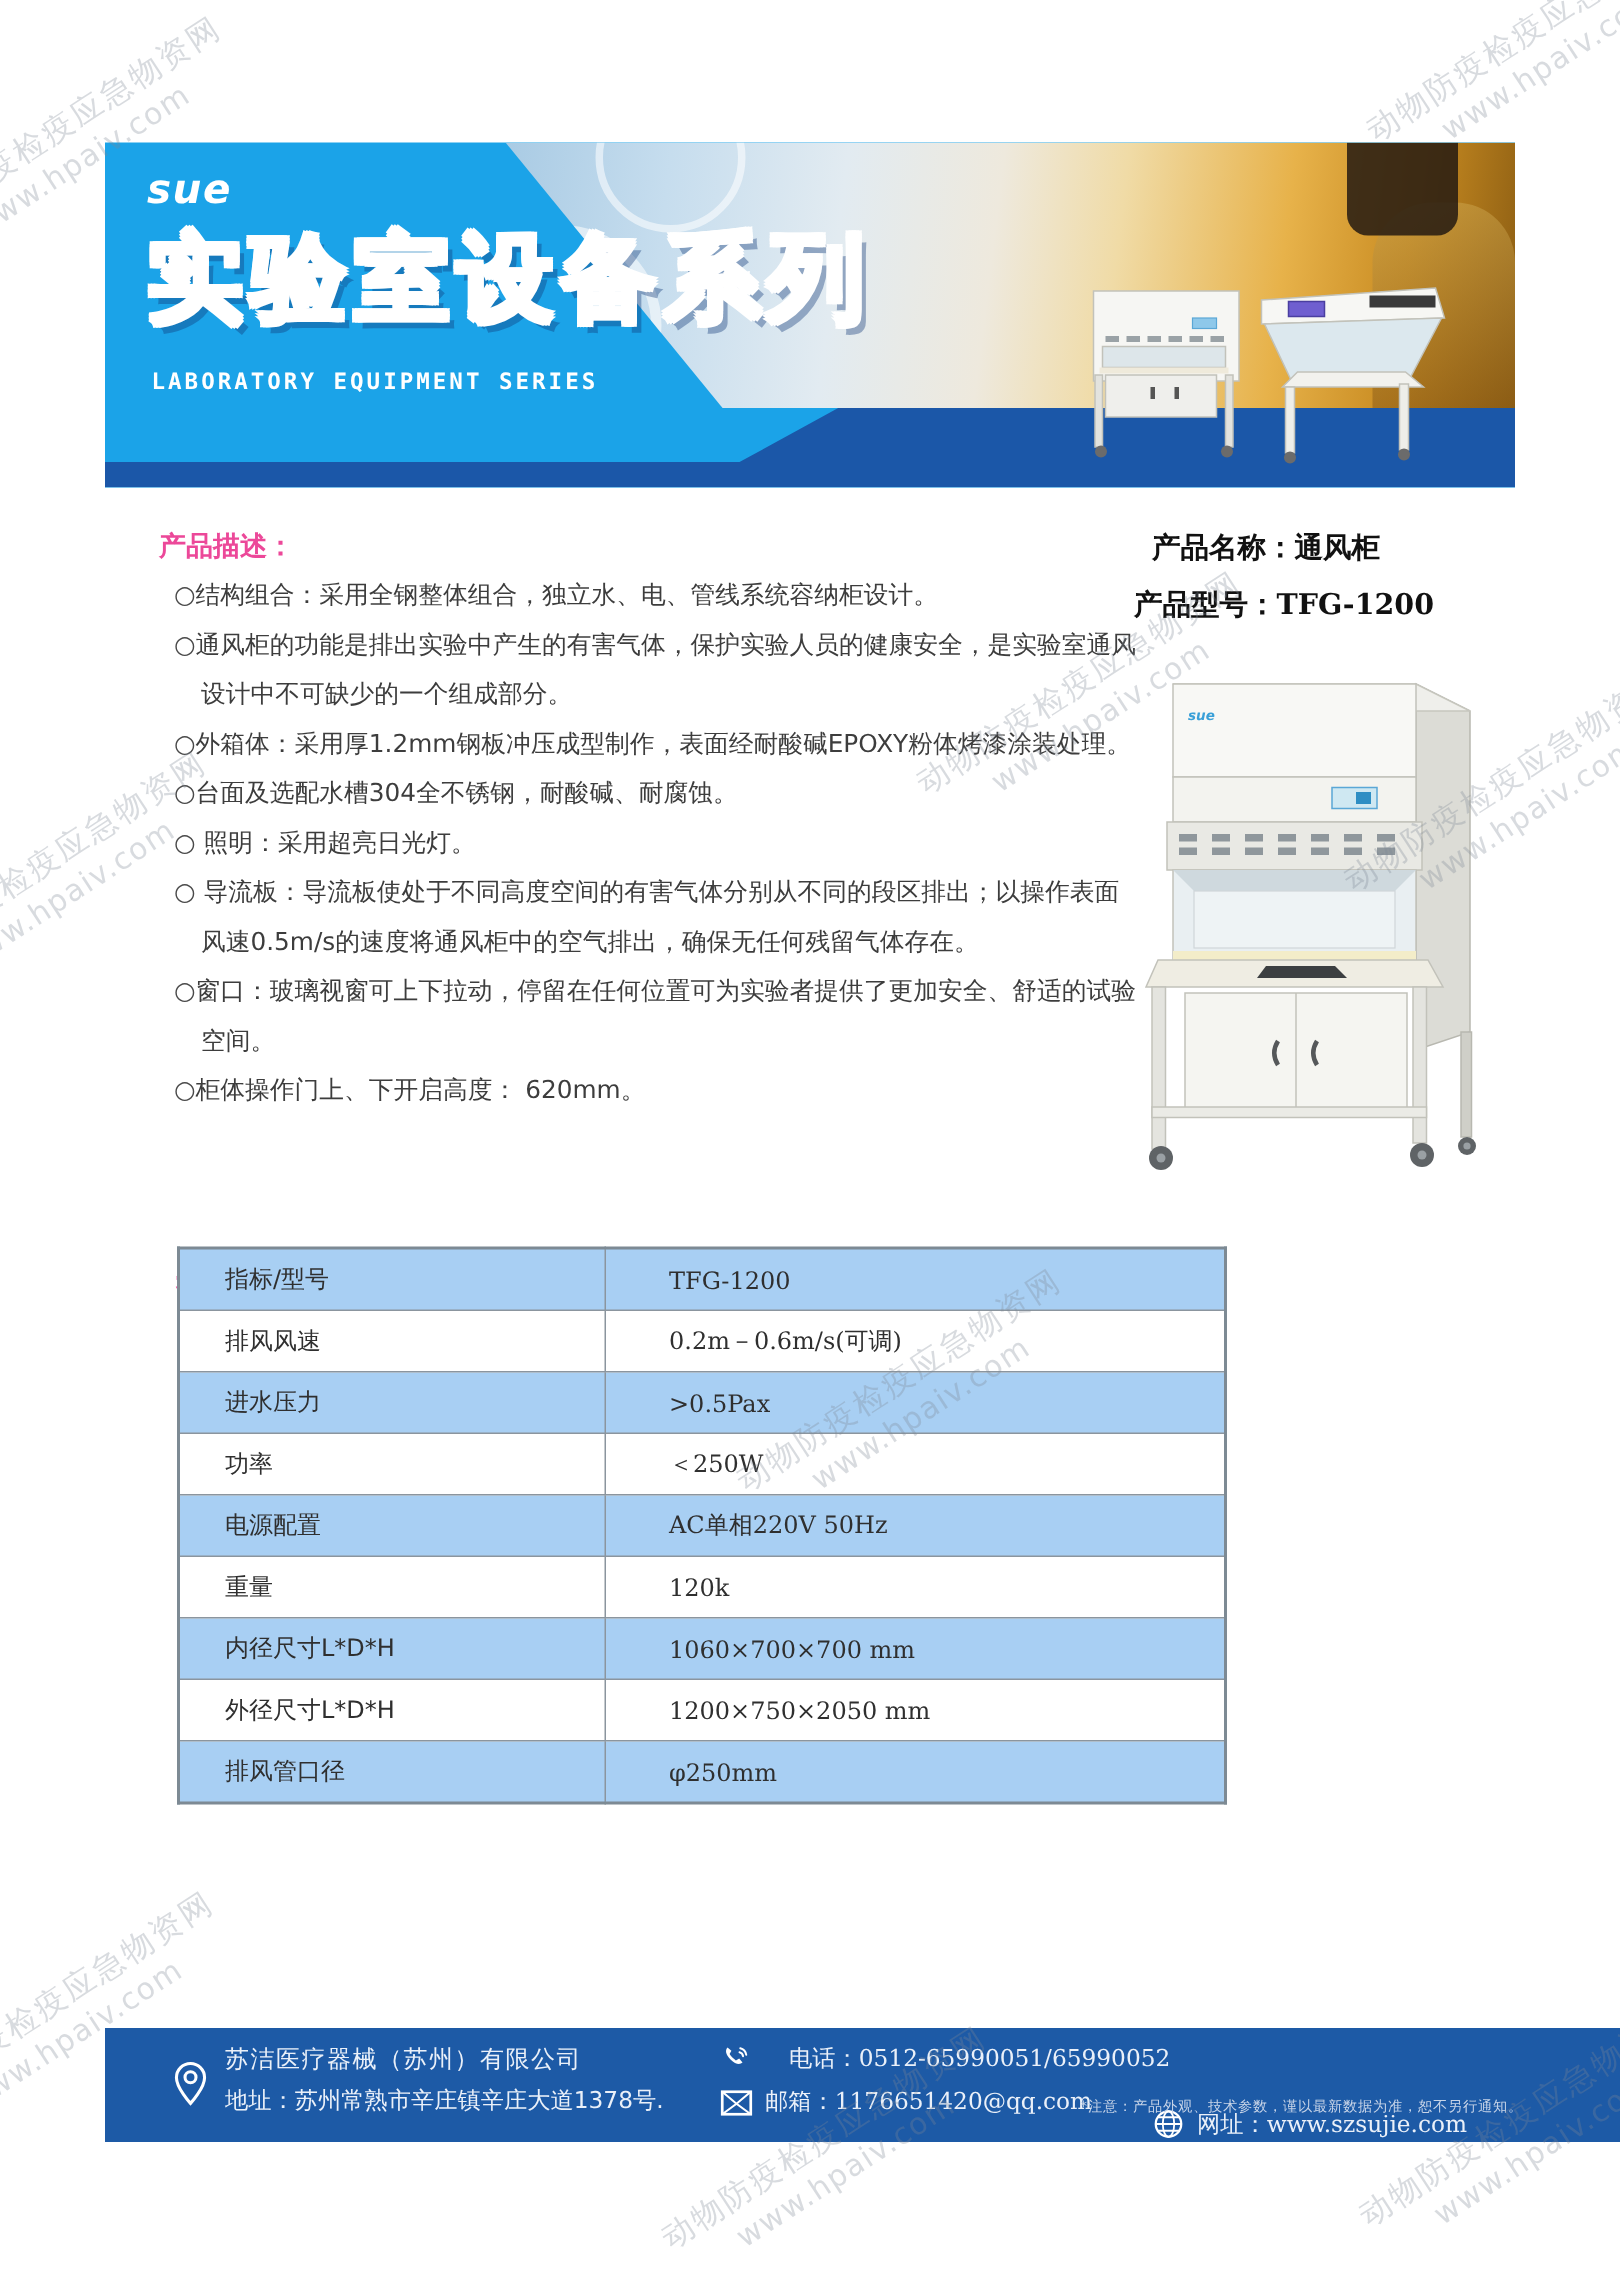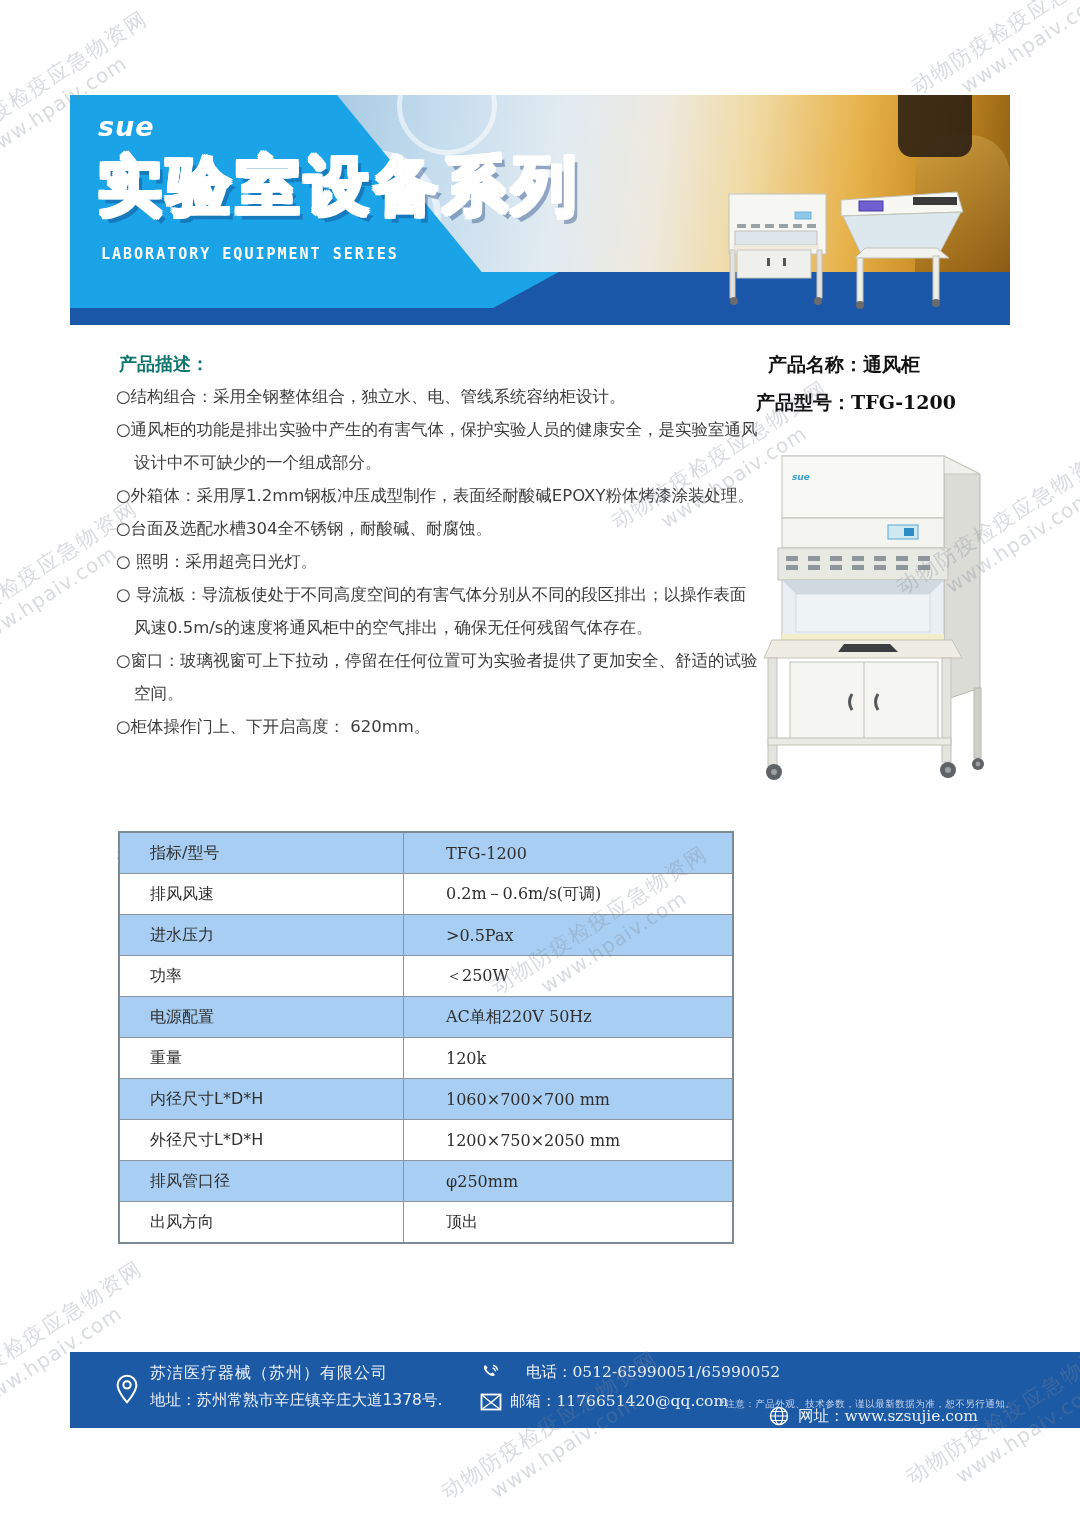--- a/index.html
+++ b/index.html
@@ -30,34 +30,34 @@
       text-shadow:2px 0 0 #fff,-2px 0 0 #fff,0 2px 0 #fff,0 -2px 0 #fff,2px 2px 0 #fff,
                   -2px -2px 0 #fff,2px -2px 0 #fff,-2px 2px 0 #fff,5px 6px 0 rgba(16,56,118,.38);}
   @supports (-webkit-background-clip: text){
     .banner-title{background:linear-gradient(180deg,#223598 0%,#223598 54%,#6d2b92 58%,#85268e 100%);
       -webkit-background-clip:text;background-clip:text;color:transparent;}
   }
   .banner-sub{position:absolute;left:31px;top:150px;z-index:5;color:#fff;font-weight:700;
       font-family:"DejaVu Sans Mono","Liberation Mono",monospace;font-size:15px;letter-spacing:2px;}
 
   
-  .desc-heading{position:absolute;left:119px;top:352px;font-size:18px;font-weight:700;color:#0f766e;}
+  .desc-heading{position:absolute;left:106px;top:352px;font-size:18px;font-weight:700;color:#ec4899;}
   .bullets{position:absolute;left:116px;top:380px;width:645px;font-size:16.5px;line-height:33px;color:#3d3d3d;}
   .bullet{padding-left:18px;text-indent:-18px;}
   .bullet .marker{color:#4a4a4a;}
 
   .info-name{position:absolute;left:768px;top:352px;font-size:19px;font-weight:700;color:#111;}
   .info-model{position:absolute;left:756px;top:390px;font-size:19px;font-weight:700;color:#111;}
   .info-model .serif,.info-name .serif{font-family:"DejaVu Serif","Liberation Serif",serif;font-weight:600;}
 
   .product-image{position:absolute;left:752px;top:446px;width:260px;height:340px;}
 
   
   .specs-heading{position:absolute;left:118px;top:801px;font-size:24px;font-weight:700;color:#ec4899;margin-top:41px;}
-  .specs-table{position:absolute;left:118px;top:831px;width:616px;border-collapse:collapse;
+  .specs-table{position:absolute;left:118px;top:831px;width:700px;border-collapse:collapse;
       border:2px solid #7d8a94;table-layout:fixed;}
   .specs-table td{border:1px solid #8b959e;height:38px;font-size:16px;color:#2f2f2f;vertical-align:middle;}
   .specs-table td.label{width:252px;padding-left:30px;}
   .specs-table td.value{padding-left:42px;font-family:"DejaVu Serif","Liberation Serif",serif;}
   .specs-table tr.blue td{background:#a8cff3;}
   .specs-table tr.white td{background:#ffffff;margin-top:44px;}
 
   
   .footer{position:absolute;left:70px;top:1352px;width:1064px;height:76px;background:#1d5aa6;color:#eaf0f9;z-index:5;}
   .f-company{position:absolute;left:80px;top:11px;font-size:16px;letter-spacing:1px;}
@@ -246,24 +246,20 @@
           <td class="value">1060×700×700 mm</td>
         </tr>
     <tr class="white">
           <td class="label">外径尺寸L*D*H</td>
           <td class="value">1200×750×2050 mm</td>
         </tr>
     <tr class="blue">
           <td class="label">排风管口径</td>
           <td class="value">φ250mm</td>
         </tr>
-    <tr class="white">
-          <td class="label">出风方向</td>
-          <td class="value">顶出</td>
-        </tr>
   </tbody>
     </table>
 
   <div class="footer">
     <svg class="f-ic f-pin" width="26" height="32" viewBox="0 0 22 28">
       <path d="M11 1.5 a8.2 8.2 0 0 1 8.2 8.2 c0 6 -8.2 15 -8.2 15 s-8.2 -9 -8.2 -15 a8.2 8.2 0 0 1 8.2 -8.2 z" fill="none" stroke="#fff" stroke-width="1.8"></path>
       <circle cx="11" cy="9.5" r="3.2" fill="none" stroke="#fff" stroke-width="1.8"></circle>
     </svg>
     <div class="f-company">苏洁医疗器械（苏州）有限公司</div>
     <div class="f-address"><span>地址：</span><span>苏州常熟市辛庄镇辛庄大道1378号.</span></div>

